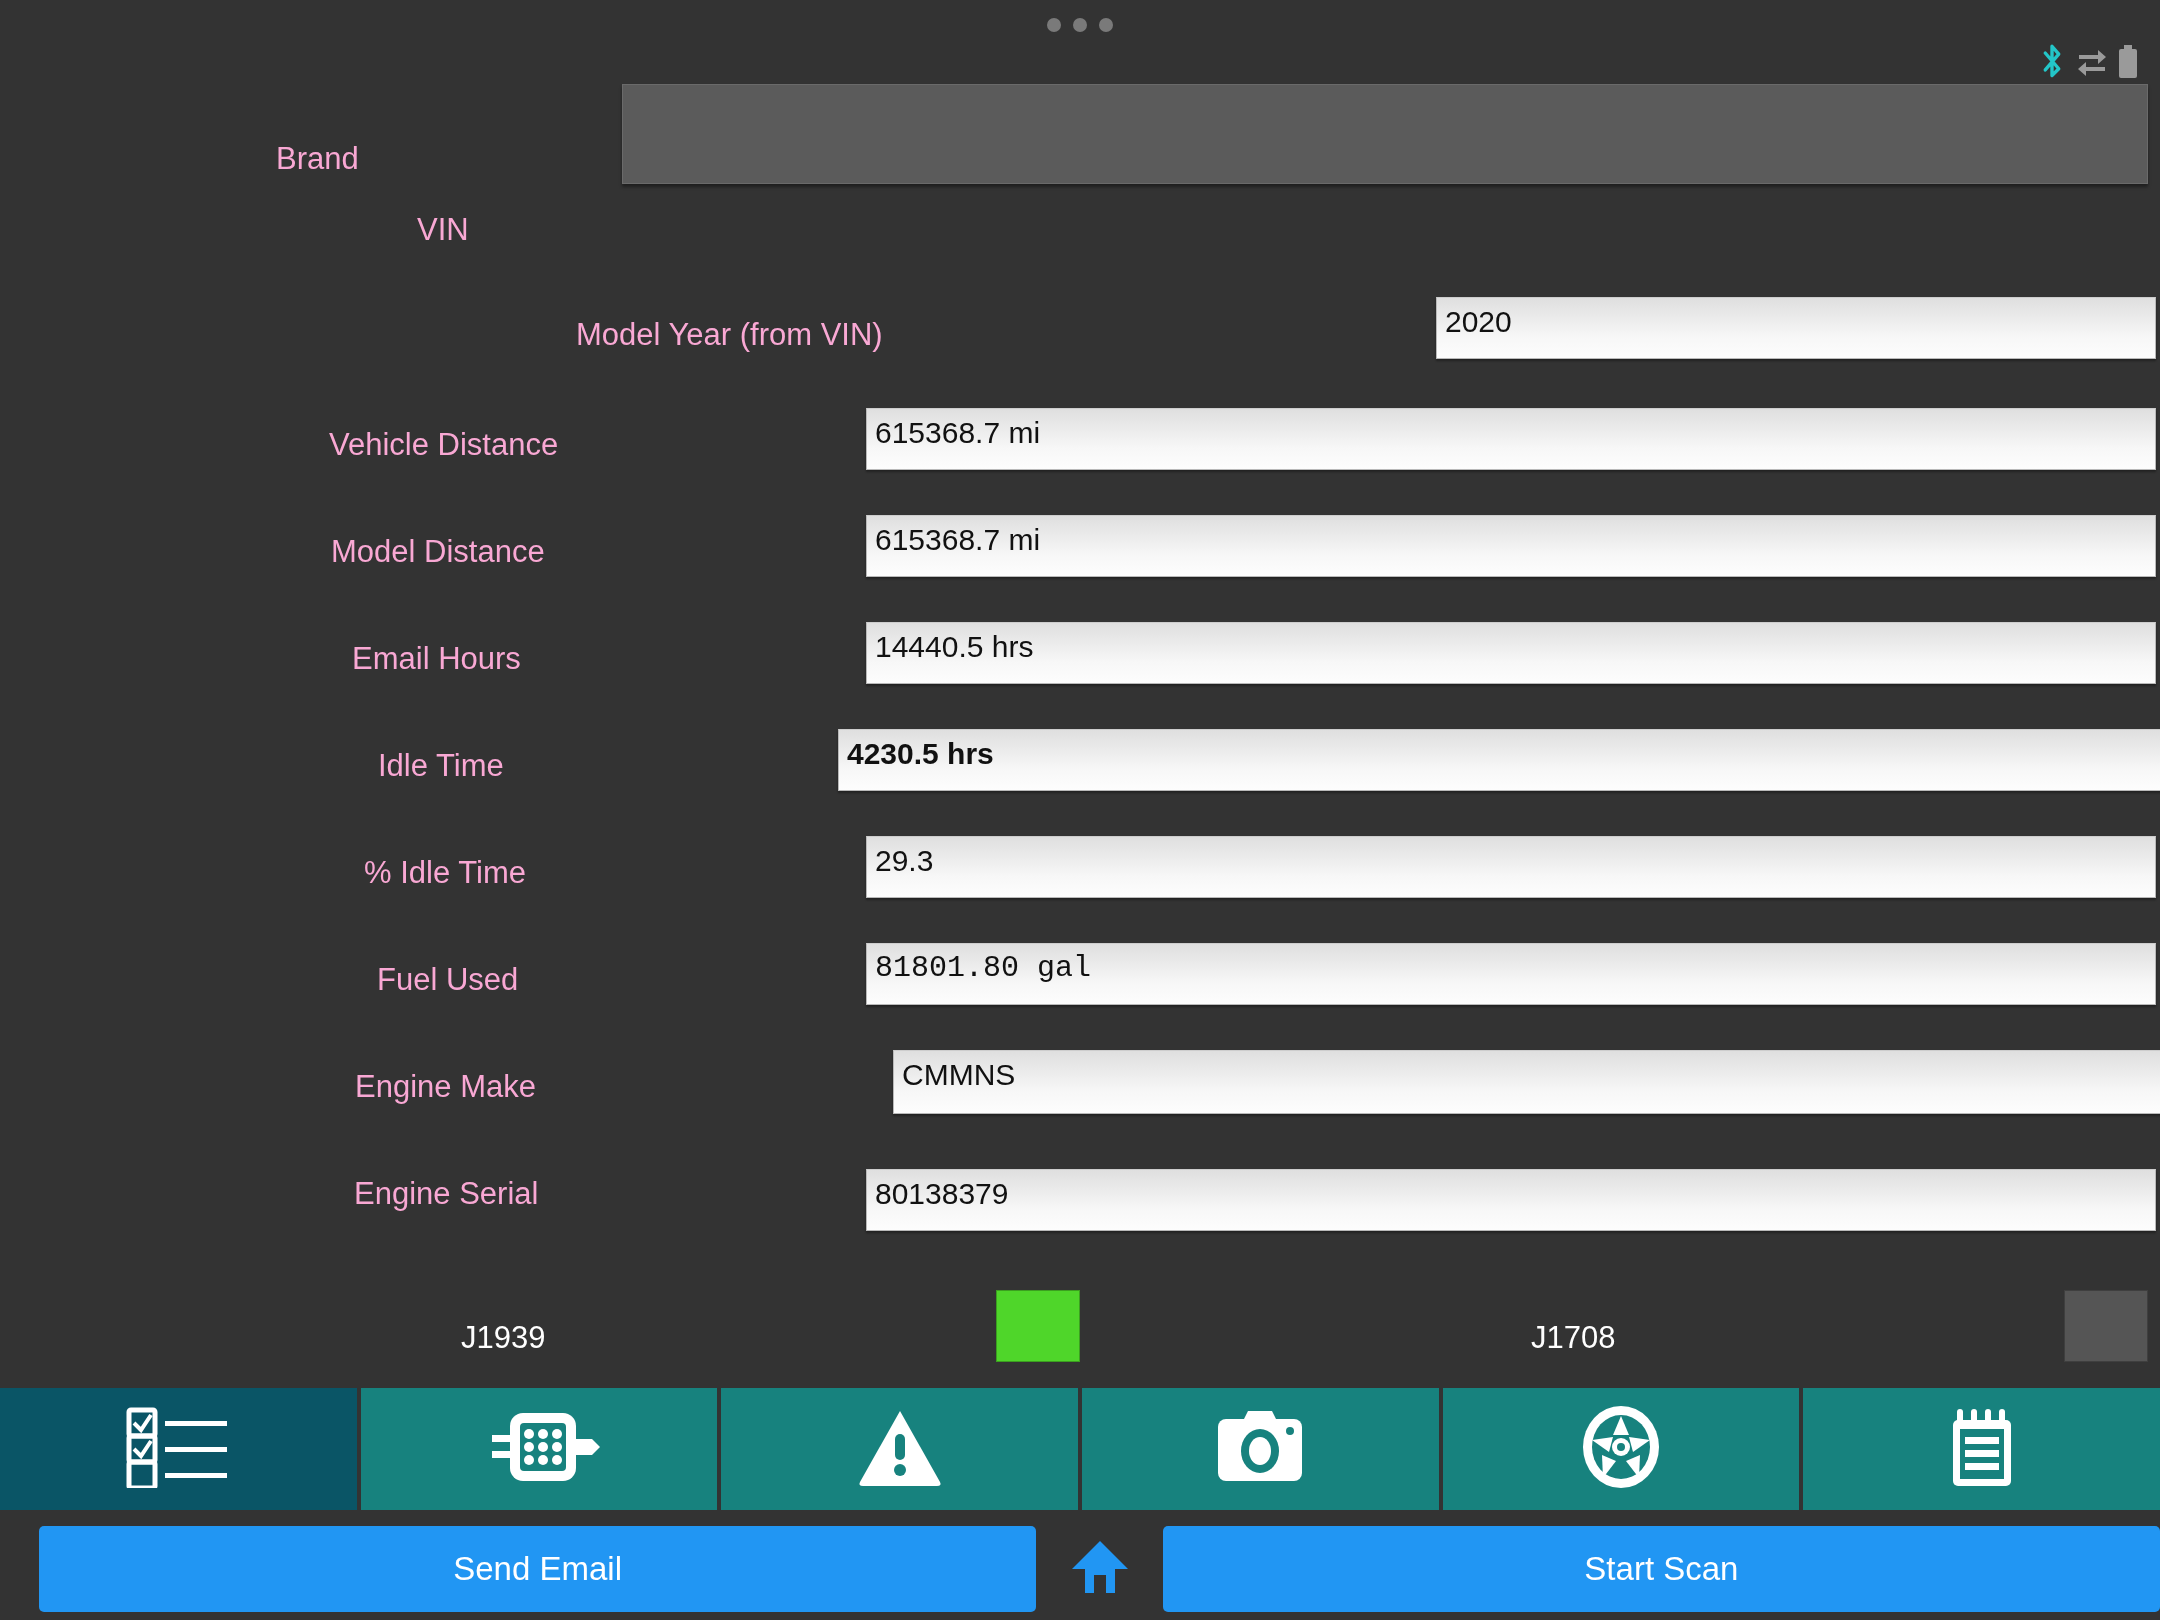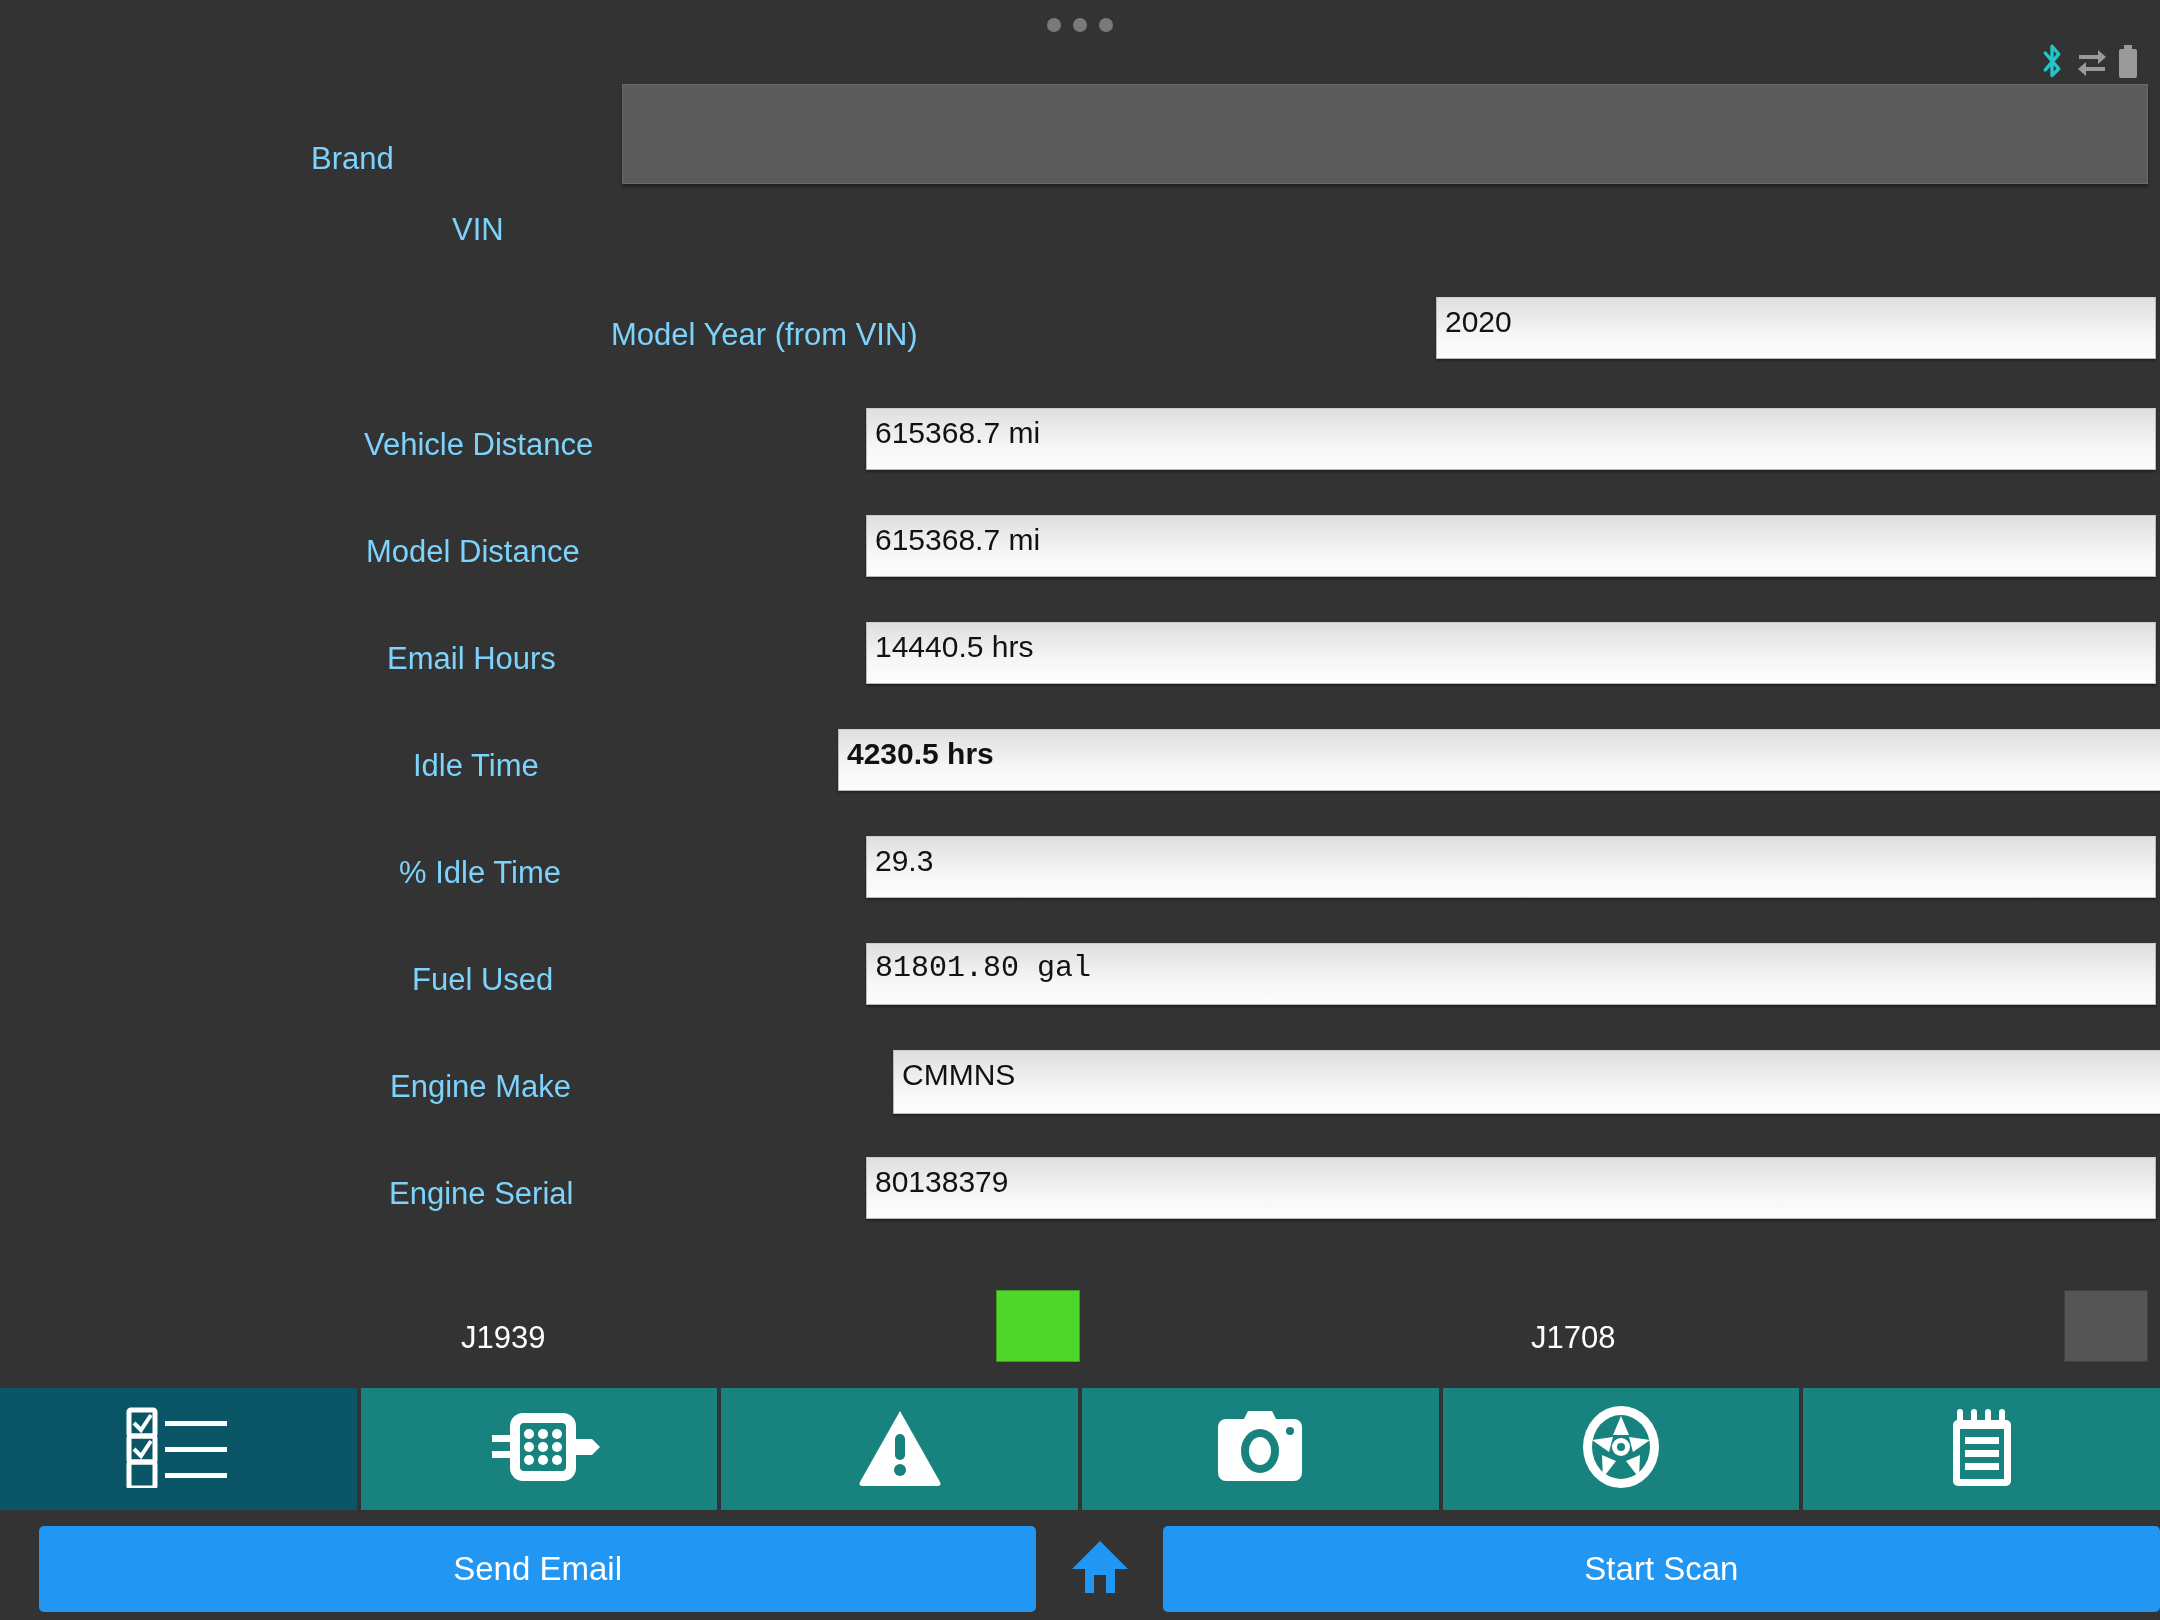--- a/index.html
+++ b/index.html
@@ -54,25 +54,24 @@
     position: absolute;
     top: 88px; left: 0;
     width: 2160px;
   }
   .row {
     position: relative;
     width: 2160px;
   }
   .lbl {
     position: absolute;
-    color: #7dd3fc;
+    color: #f9a8d4;
     font-size: 31px;
     line-height: 1;
     white-space: nowrap;
-    margin-left: 35px;
   }
   .fieldbox {
     position: absolute;
     background: linear-gradient(to bottom, #dfdfdf 0%, #e9e9e9 28%, #f7f7f7 65%, #fdfdfd 100%);
     border: 1px solid #b9b9b9;
     border-top-color: #cdcdcd;
     box-shadow: 0 2px 2px rgba(0,0,0,0.35);
     color: #111111;
     font-size: 30px;
     padding: 7px 0 0 8px;
@@ -236,21 +235,21 @@
       <div class="fieldbox" style="left:866px; top:0px; width:1290px; height:62px;font-family:Liberation Mono, monospace;">81801.80 gal</div>
     </div>
 
     <div class="row" style="height:107px;">
       <span class="lbl" style="left:355px; top:21px;">Engine Make</span>
       <div class="fieldbox" style="left:893px; top:0px; width:1290px; height:64px;">CMMNS</div>
     </div>
 
     <div class="row" style="height:107px;">
       <span class="lbl" style="left:354px; top:21px;">Engine Serial</span>
-      <div class="fieldbox" style="left:866px; top:0px; width:1290px; height:62px;">80138379</div>
+      <div class="fieldbox" style="left:866px; top:12px; width:1290px; height:62px;">80138379</div>
     </div>
 
   </div>
 
   <div class="proto-row" style="top:1290px; height:98px;">
     <span class="proto-lbl" style="left:461px; top:30px;">J1939</span>
     <div class="proto-led" style="left:996px; top:0px; background:#4fd62a;"></div>
 
     <span class="proto-lbl" style="left:1531px; top:30px;">J1708</span>
     <div class="proto-led" style="left:2064px; top:0px; background:#555555;"></div>

